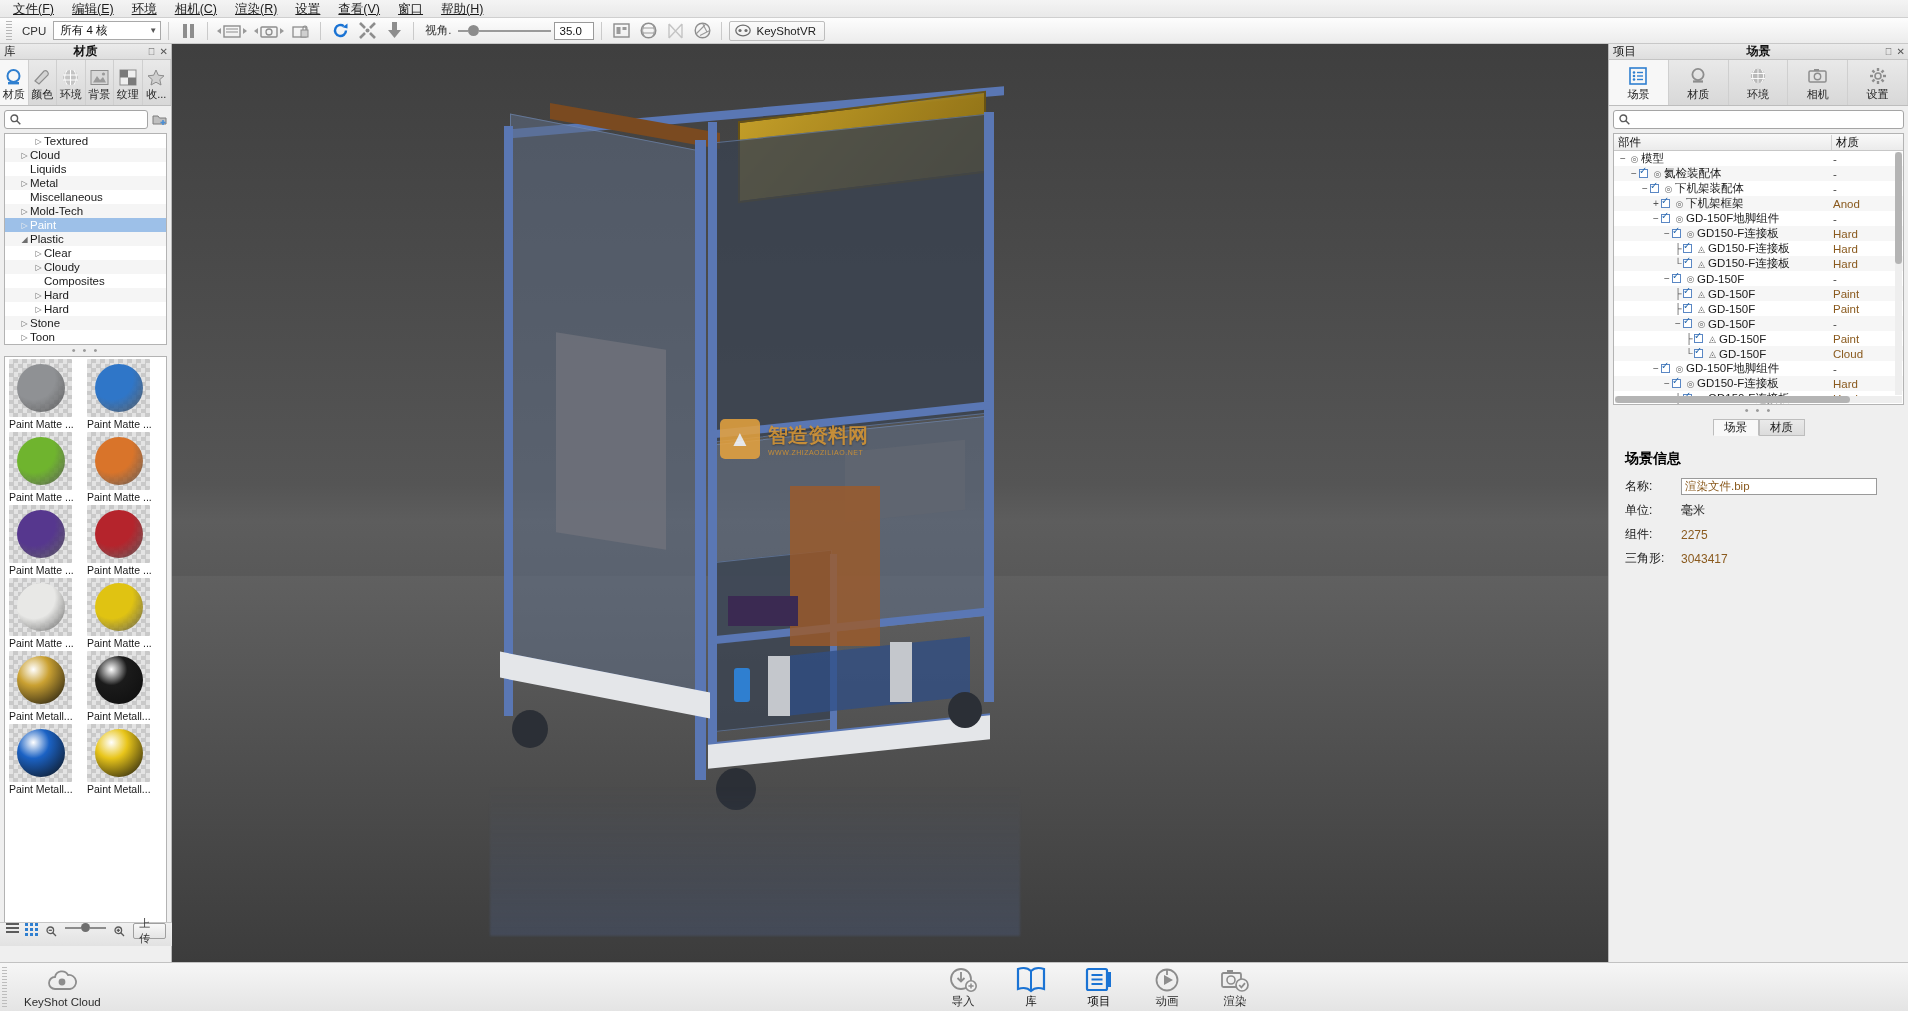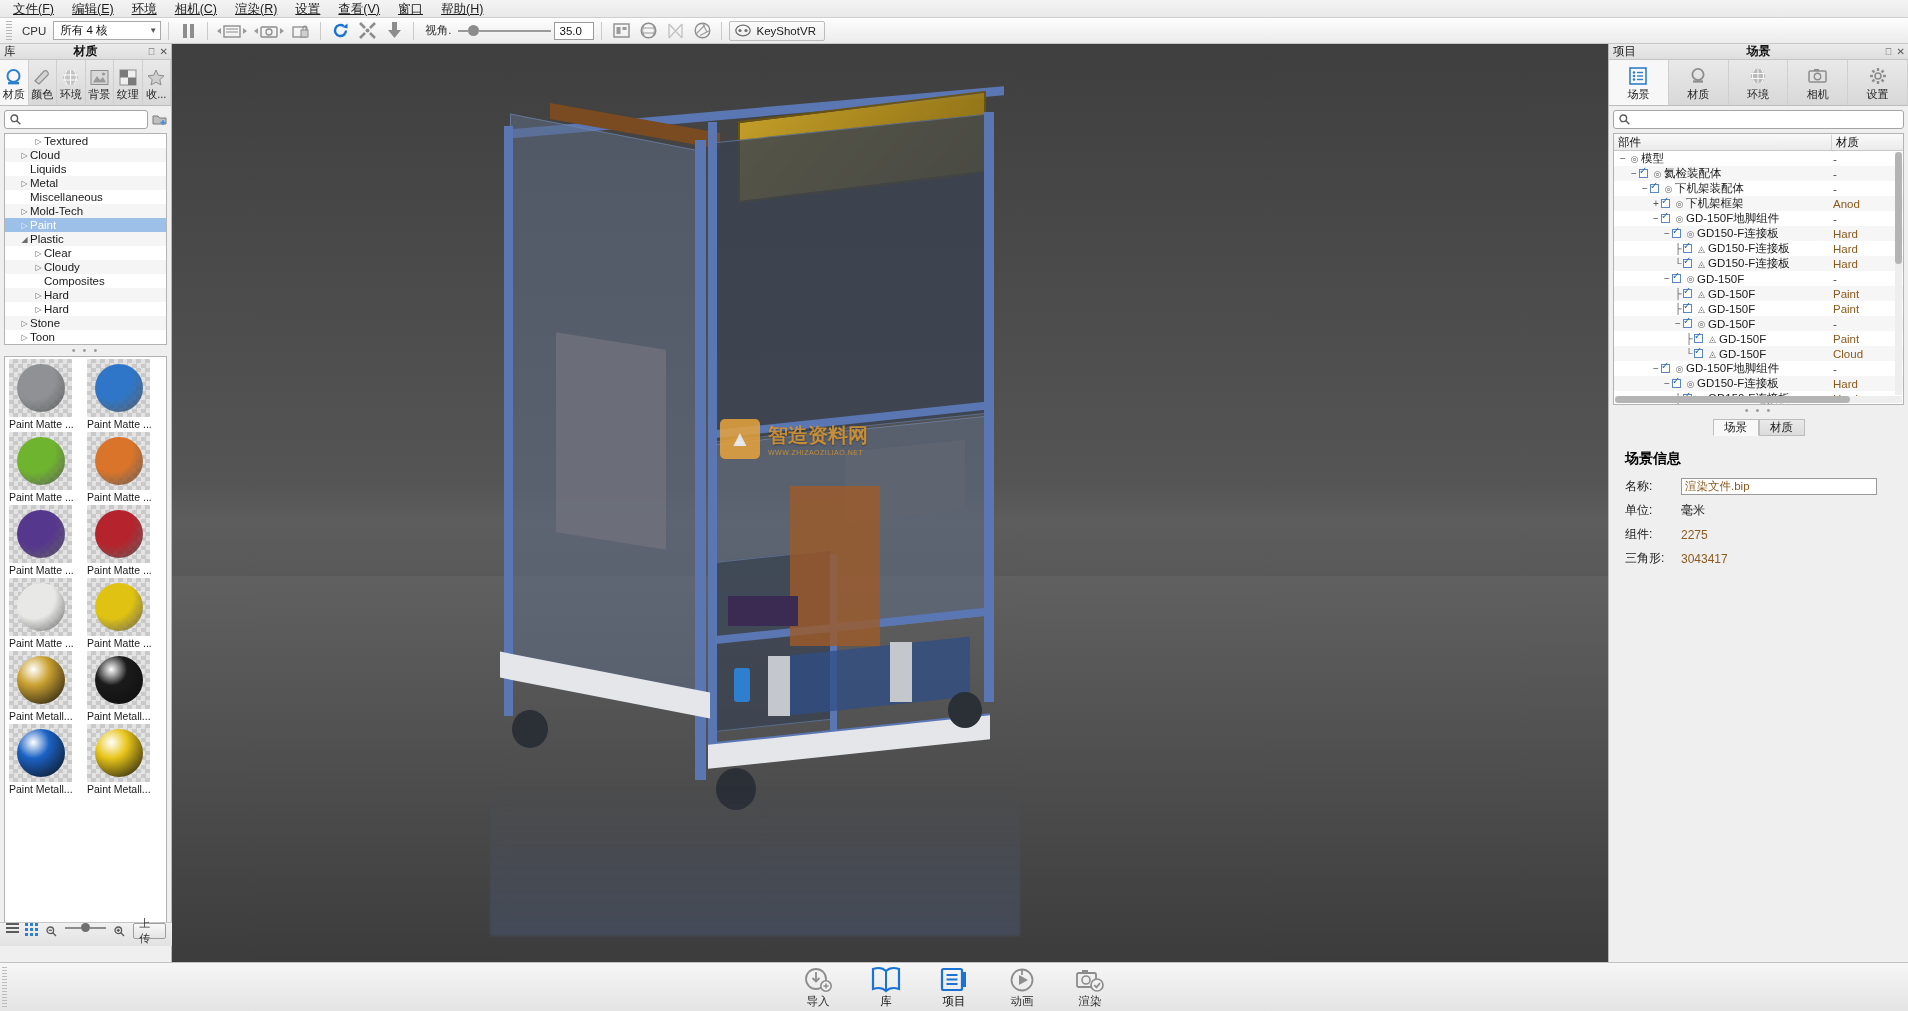--- a/index.html
+++ b/index.html
@@ -988,20 +988,31 @@
       </div>
       <div class="inforow">
         <span class="k">三角形:</span>
         <span class="v">3043417</span>
       </div>
     </div>
   </div>
 
   <div class="bottombar">
     <div class="bbgrip"></div>
+    <div class="bb-left">
+      <div class="bbitem">
+        <span class="ic">
+          <svg width="30" height="26" viewBox="0 0 30 26">
+              <path d="M8 20 a6 6 0 0 1 0-12 a7 7 0 0 1 13-2 a6 6 0 0 1 2 14 z" fill="none" stroke="#8d8d8d" stroke-width="1.8"></path>
+              <circle cx="15" cy="13" r="3.4" fill="#8d8d8d"></circle>
+            </svg>
+        </span>
+        <span>KeyShot Cloud</span>
+      </div>
+    </div>
     <div class="bb-center">
       <div class="bbitem">
         <span class="ic">
           <svg width="30" height="26" viewBox="0 0 30 26">
               <circle cx="13" cy="12" r="10" fill="none" stroke="#8d8d8d" stroke-width="1.8"></circle>
               <path d="M13 5 v9 M9.5 11 L13 14.5 L16.5 11" fill="none" stroke="#8d8d8d" stroke-width="1.8"></path>
               <circle cx="23" cy="19" r="5.2" fill="#f2f2f2" stroke="#8d8d8d" stroke-width="1.6"></circle>
               <path d="M23 16.4 v5.2 M20.4 19 h5.2" stroke="#8d8d8d" stroke-width="1.5"></path>
             </svg>
         </span>

